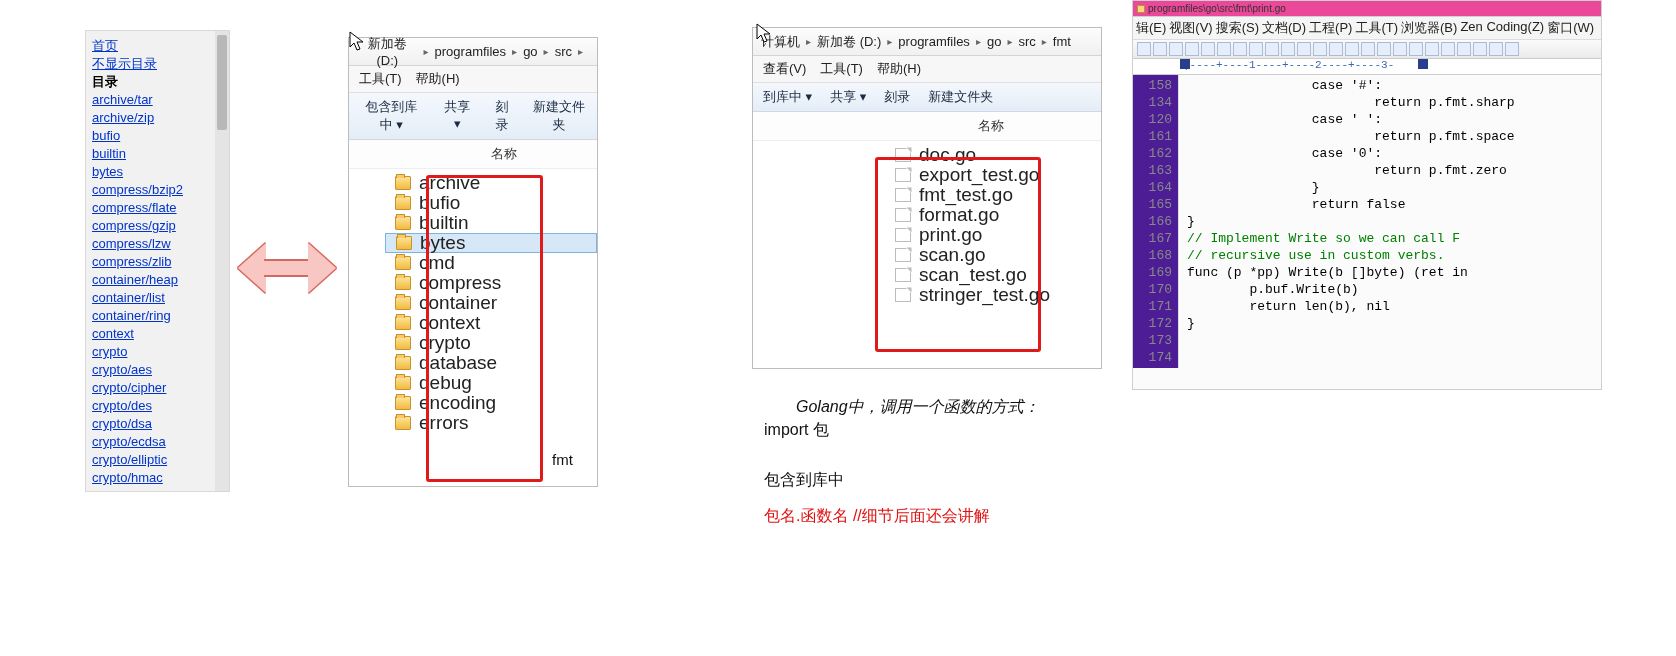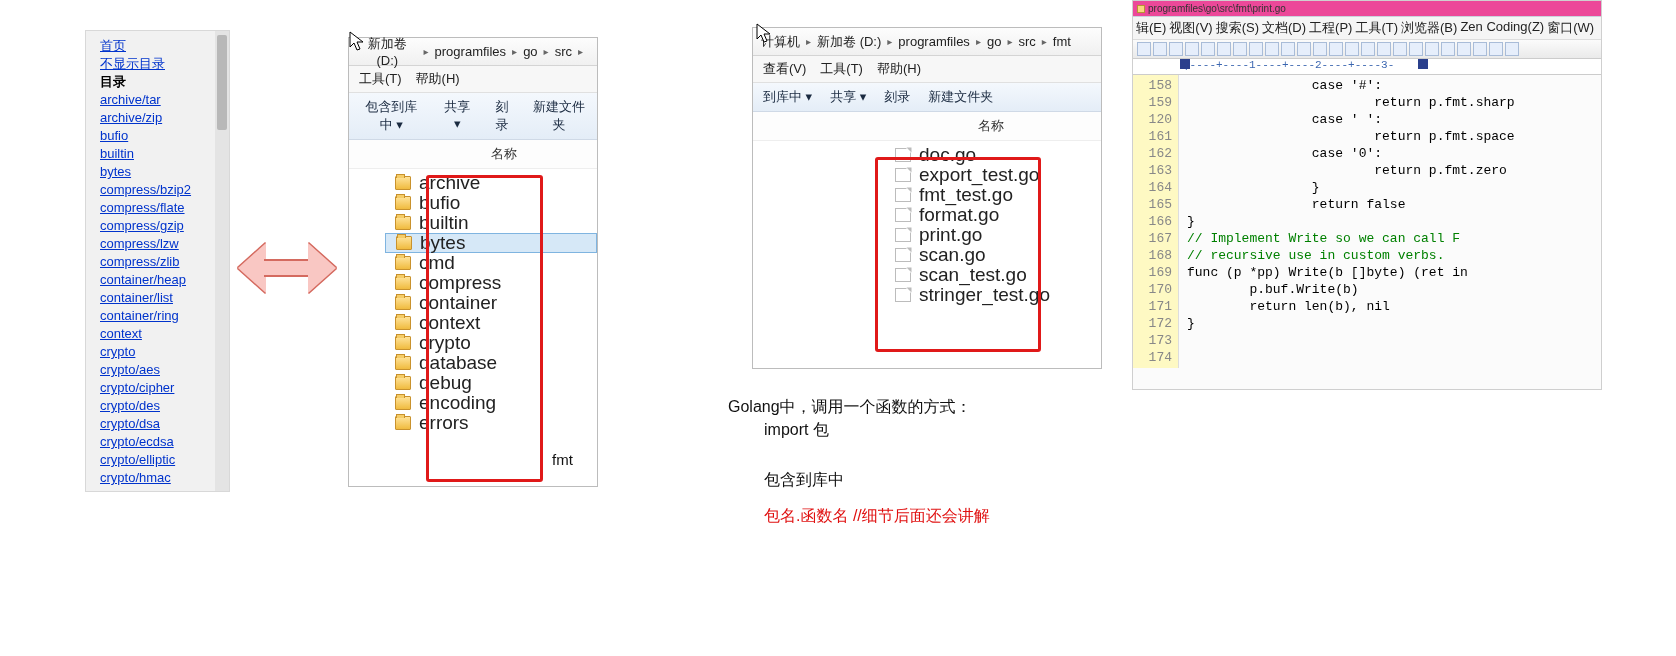--- a/index.html
+++ b/index.html
@@ -29,21 +29,21 @@
     background: #fff;
     z-index: 2;
   }
 
   
   .sidebar {
     left: 85px; top: 30px;
     width: 145px; height: 462px;
     background: #f1f1f1;
     border: 1px solid #d8d8d8;
-    padding: 6px 14px;
+    padding: 6px 6px;
     overflow: hidden;
   }
   .sidebar .scrollb {
     position: absolute; right: 0; top: 0; bottom: 0;
     width: 14px; background: #e4e4e4;
   }
   .sidebar .scrollthumb {
     position: absolute; left: 2px; right: 2px; top: 4px;
     height: 95px; background: #b8b8b8; border-radius: 2px;
   }
@@ -241,21 +241,21 @@
     position:absolute; top:0; width:10px; height:10px; background:#2a3f8c;
   }
   .editor .codearea {
     display:flex;
     font-family: "Courier New", monospace;
     font-size: 13px;
     line-height: 17px;
   }
   .editor .gutter {
     width: 46px;
-    background:#fef9c3;
+    background:#4c1d95;
     color:#888;
     text-align:right;
     padding: 2px 6px 2px 0;
     border-right:1px solid #ddd;
   }
   .editor .code {
     padding: 2px 0 2px 8px;
     color:#000;
     white-space: pre;
   }
@@ -508,42 +508,42 @@
     <span class="ic"></span>
   </div>
   <div class="ruler">
     <span>|----+----1----+----2----+----3-</span>
     <span class="mark" style="left:47px;"></span>
     <span class="mark" style="left:285px;"></span>
   </div>
   <div class="codearea">
     <div class="gutter" id="gutter">
         <div>158</div>
-        <div>159</div>
+        <div>134</div>
         <div>120</div>
         <div>161</div>
         <div>162</div>
         <div>163</div>
         <div>164</div>
         <div>165</div>
         <div>166</div>
         <div>167</div>
         <div>168</div>
         <div>169</div>
         <div>170</div>
         <div>171</div>
         <div>172</div>
         <div>173</div>
         <div>174</div>
       </div>
     <div class="code" id="code"><div>                case '#':</div><div>                        return p.fmt.sharp</div><div>                case ' ':</div><div>                        return p.fmt.space</div><div>                case '0':</div><div>                        return p.fmt.zero</div><div>                }</div><div>                return false</div><div>}</div><div></div><div class="cm">// Implement Write so we can call F</div><div class="cm">// recursive use in custom verbs.</div><div>func (p *pp) Write(b []byte) (ret in</div><div>        p.buf.Write(b)</div><div>        return len(b), nil</div><div>}</div><div></div></div>
   </div>
 </div>
 
-<div class="note" style="left:728px; top:397px;">Golang中，调用一个函数的方式：</div>
+<div class="note" style="left:796px; top:397px;font-style:italic;">Golang中，调用一个函数的方式：</div>
 <div class="note" style="left:764px; top:420px;">import  包</div>
 <div class="note" style="left:764px; top:470px;">包含到库中</div>
 <div class="note red" style="left:764px; top:506px;">包名.函数名  //细节后面还会讲解</div>
 
 <svg class="arrows-overlay">
   <defs>
     <marker id="greenhead" markerWidth="10" markerHeight="10" refX="8" refY="3" orient="auto">
       <path d="M0,0 L9,3 L0,6 Z" fill="#6fbf2a"></path>
     </marker>
   </defs>

